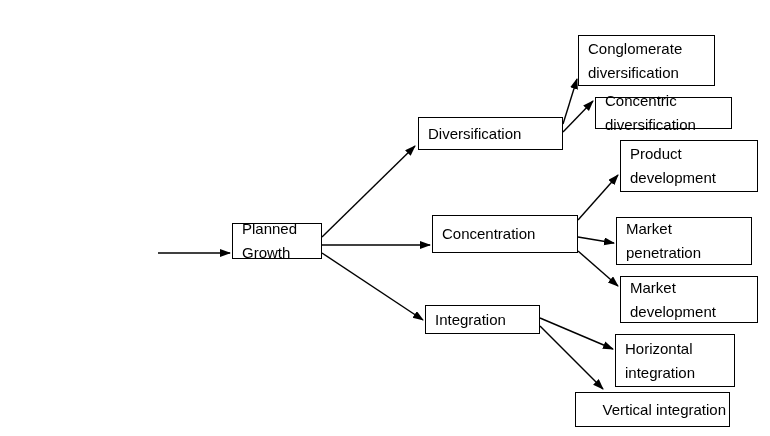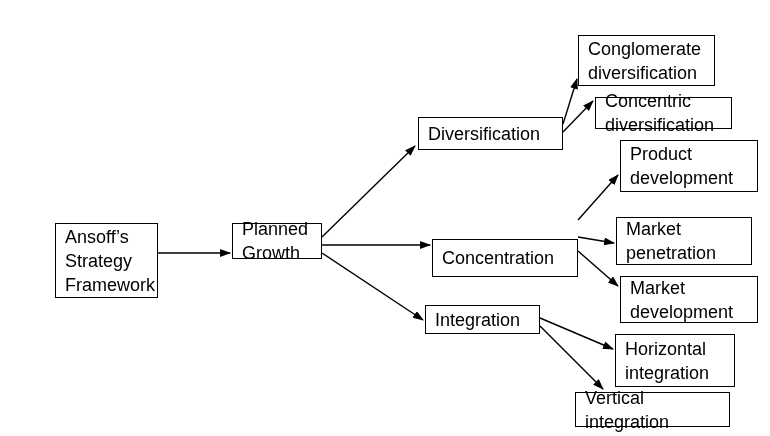--- a/index.html
+++ b/index.html
@@ -36,21 +36,21 @@
     background: #ffffff;
     border: 1.5px solid #000000;
     display: flex;
     align-items: center;
     z-index: 2;
   }
   .node .label {
     display: block;
     padding-left: 9px;
     padding-right: 3px;
-    font-size: 18px;
+    font-size: 15px;
     line-height: 24px;
     white-space: pre-line;
     text-align: left;
   }
 </style>
 </head>
 <body>
 
 <div class="canvas">
 
@@ -66,36 +66,31 @@
     <line x1="322" y1="253" x2="423" y2="320" marker-end="url(#arrow)"></line>
     <line x1="563" y1="124" x2="577" y2="79" marker-end="url(#arrow)"></line>
     <line x1="563" y1="132" x2="593" y2="101" marker-end="url(#arrow)"></line>
     <line x1="578" y1="220" x2="618" y2="175" marker-end="url(#arrow)"></line>
     <line x1="578" y1="237" x2="614" y2="243" marker-end="url(#arrow)"></line>
     <line x1="578" y1="251" x2="618" y2="286" marker-end="url(#arrow)"></line>
     <line x1="540" y1="318" x2="613" y2="349" marker-end="url(#arrow)"></line>
     <line x1="540" y1="326" x2="603" y2="389" marker-end="url(#arrow)"></line>
   </svg>
 
-  <div class="node" style="left:55px; top:223px; width:103px; height:75px;">
-    <span class="label">Ansoff’s
-Strategy
-Framework</span>
-  </div>
 
   <div class="node" style="left:232px; top:223px; width:90px; height:36px;">
     <span class="label">Planned
 Growth</span>
   </div>
 
   <div class="node" style="left:418px; top:117px; width:145px; height:33px;">
     <span class="label">Diversification</span>
   </div>
 
-  <div class="node" style="left:432px; top:215px; width:146px; height:38px;margin-top:24px;">
+  <div class="node" style="left:432px; top:215px; width:146px; height:38px;">
     <span class="label">Concentration</span>
   </div>
 
   <div class="node" style="left:425px; top:305px; width:115px; height:29px;">
     <span class="label">Integration</span>
   </div>
 
   <div class="node" style="left:578px; top:35px; width:137px; height:51px;">
     <span class="label">Conglomerate
 diversification</span>

